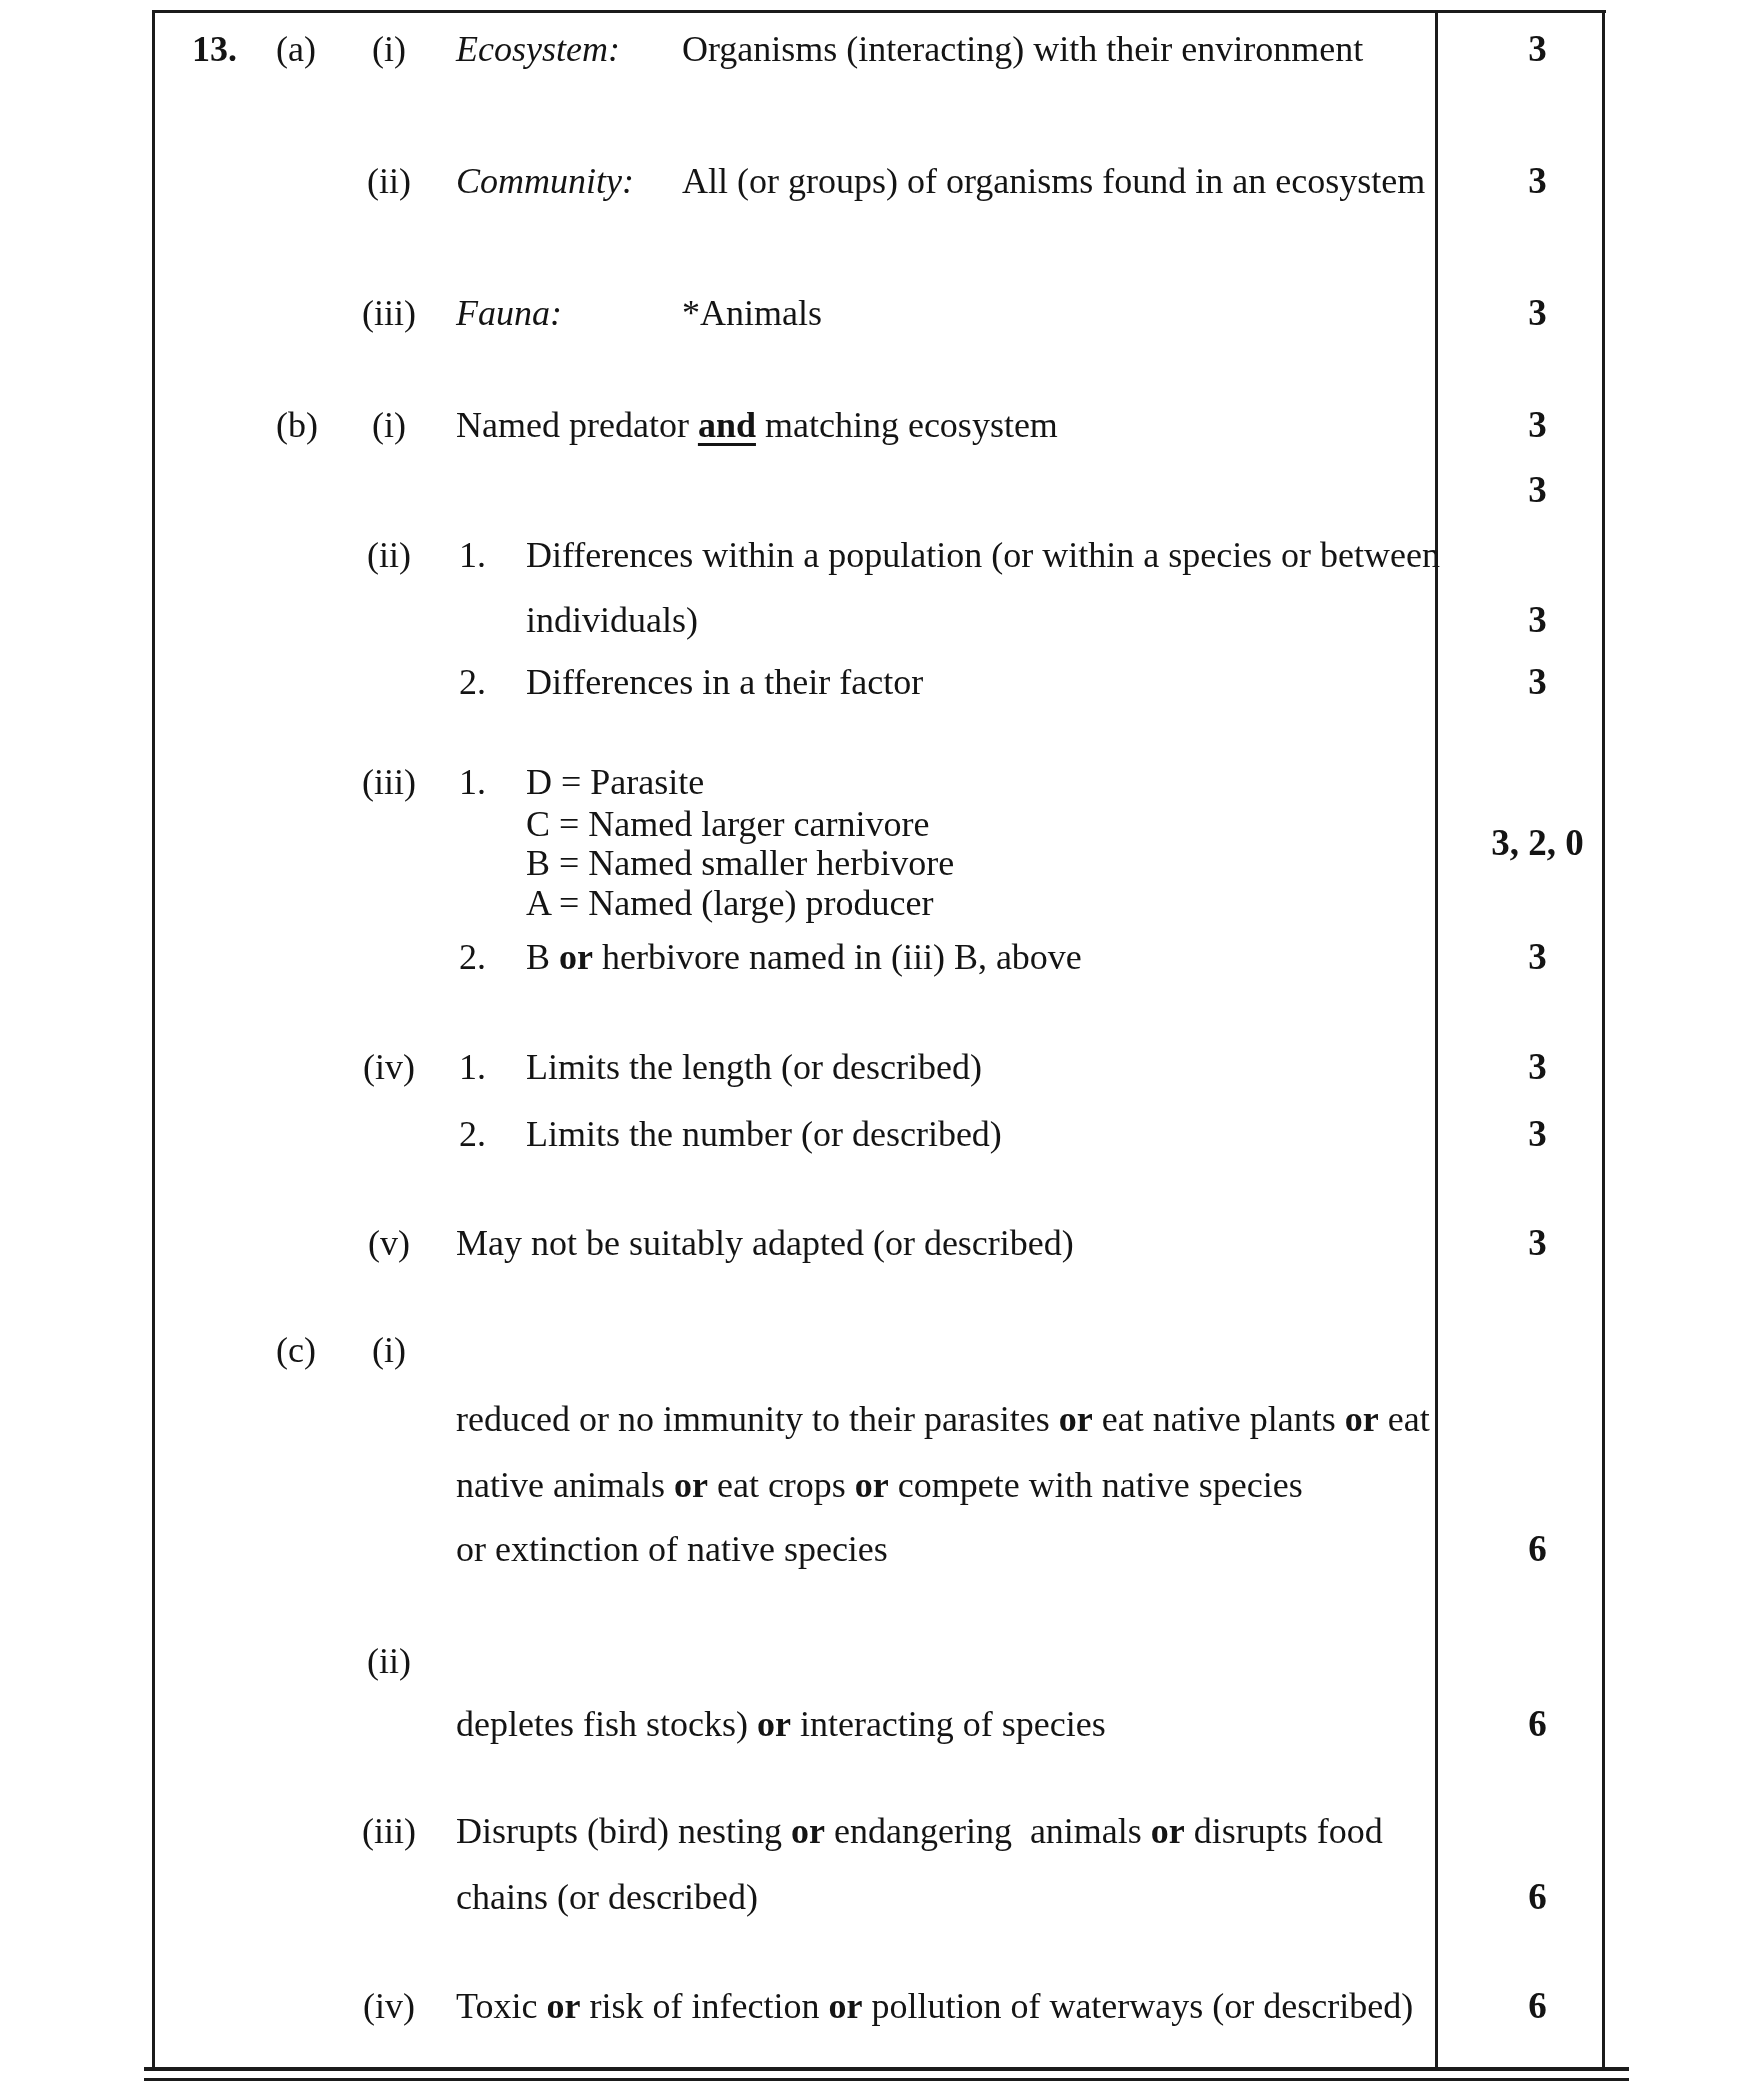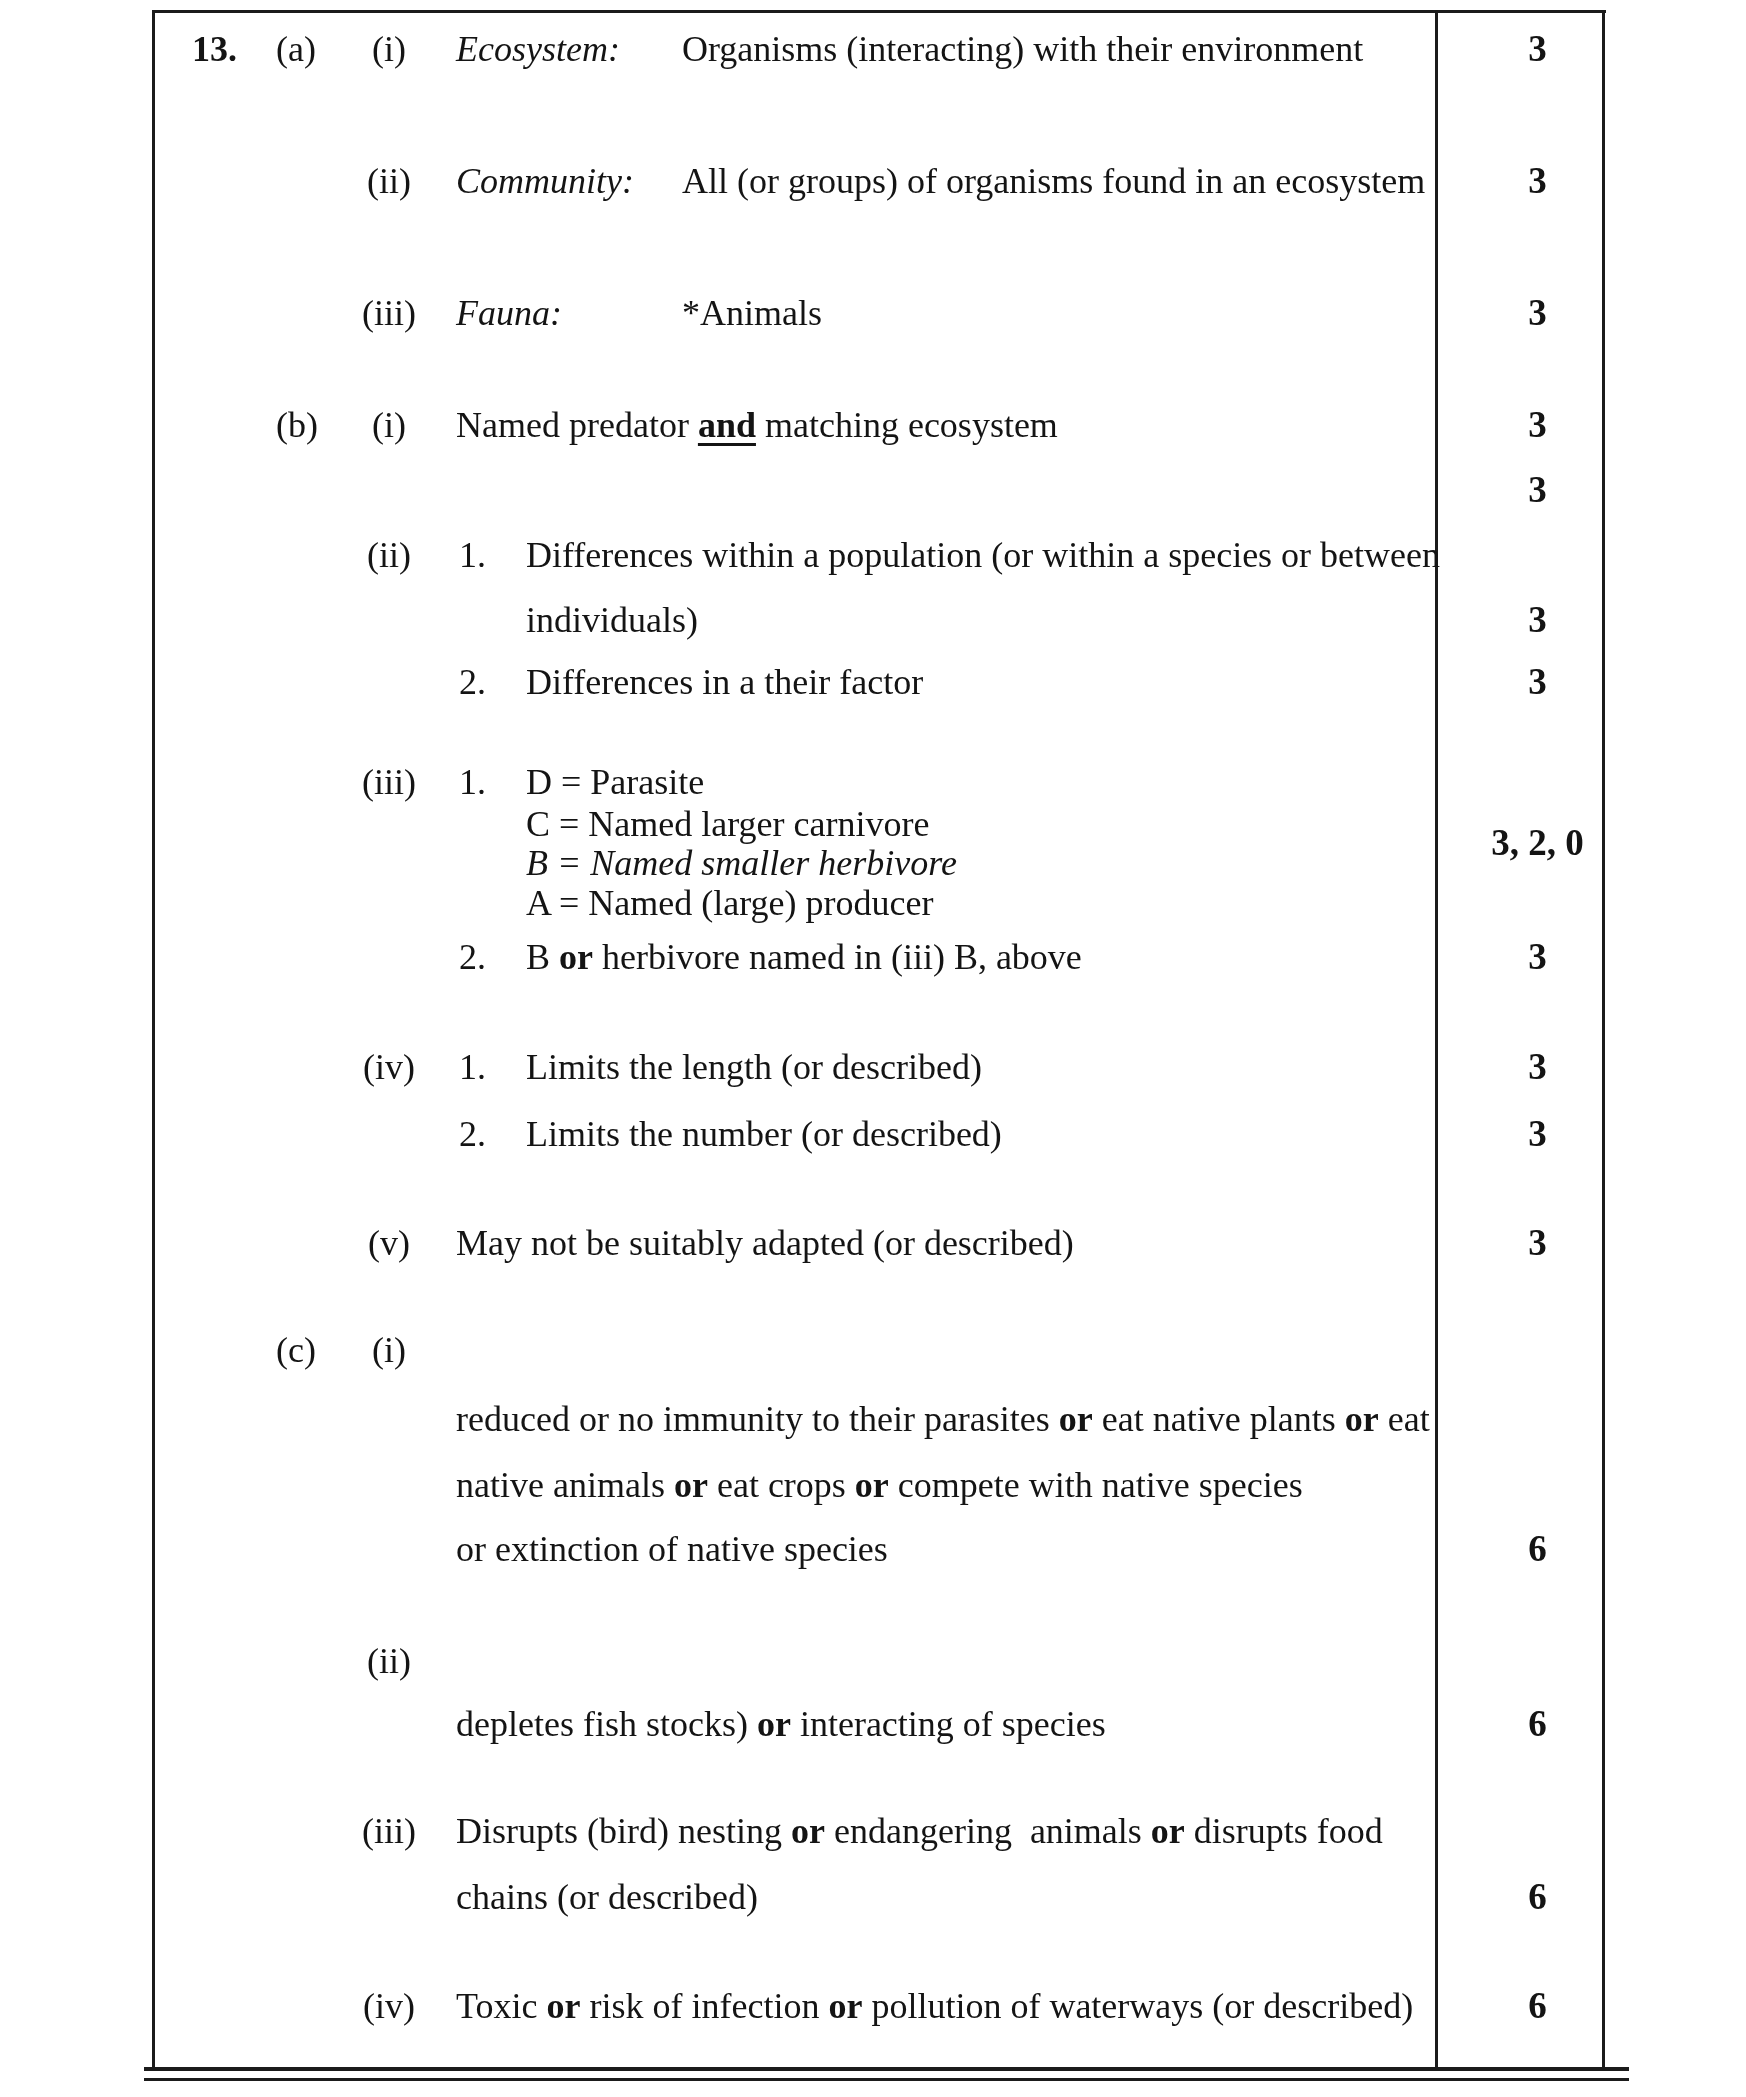--- a/index.html
+++ b/index.html
@@ -90,21 +90,21 @@
       </div>
       <div class="line" style="top: 759px;">
         <span class="cell sub">(iii)</span>
         <span class="cell num">1.</span>
         <span class="cell txt" style="left: 507px;"><span>D = Parasite</span></span>
       </div>
       <div class="line" style="top: 801px;">
         <span class="cell txt" style="left: 507px;"><span>C = Named larger carnivore</span></span>
       </div>
       <div class="line" style="top: 840px;">
-        <span class="cell txt" style="left: 507px; font-style: italic;"><span>B = Named smaller herbivore</span></span>
+        <span class="cell txt" style="left: 507px;"><span>B = Named smaller herbivore</span></span>
       </div>
       <div class="line" style="top: 880px;">
         <span class="cell txt" style="left: 507px;"><span>A = Named (large) producer</span></span>
       </div>
       <div class="line" style="top: 820px;">
         <span class="cell mark">3, 2, 0</span>
       </div>
       <div class="line" style="top: 934px;">
         <span class="cell num">2.</span>
         <span class="cell txt" style="left: 507px;"><span>B </span><span class="seg-b">or</span><span> herbivore named in (iii) B, above</span></span>

